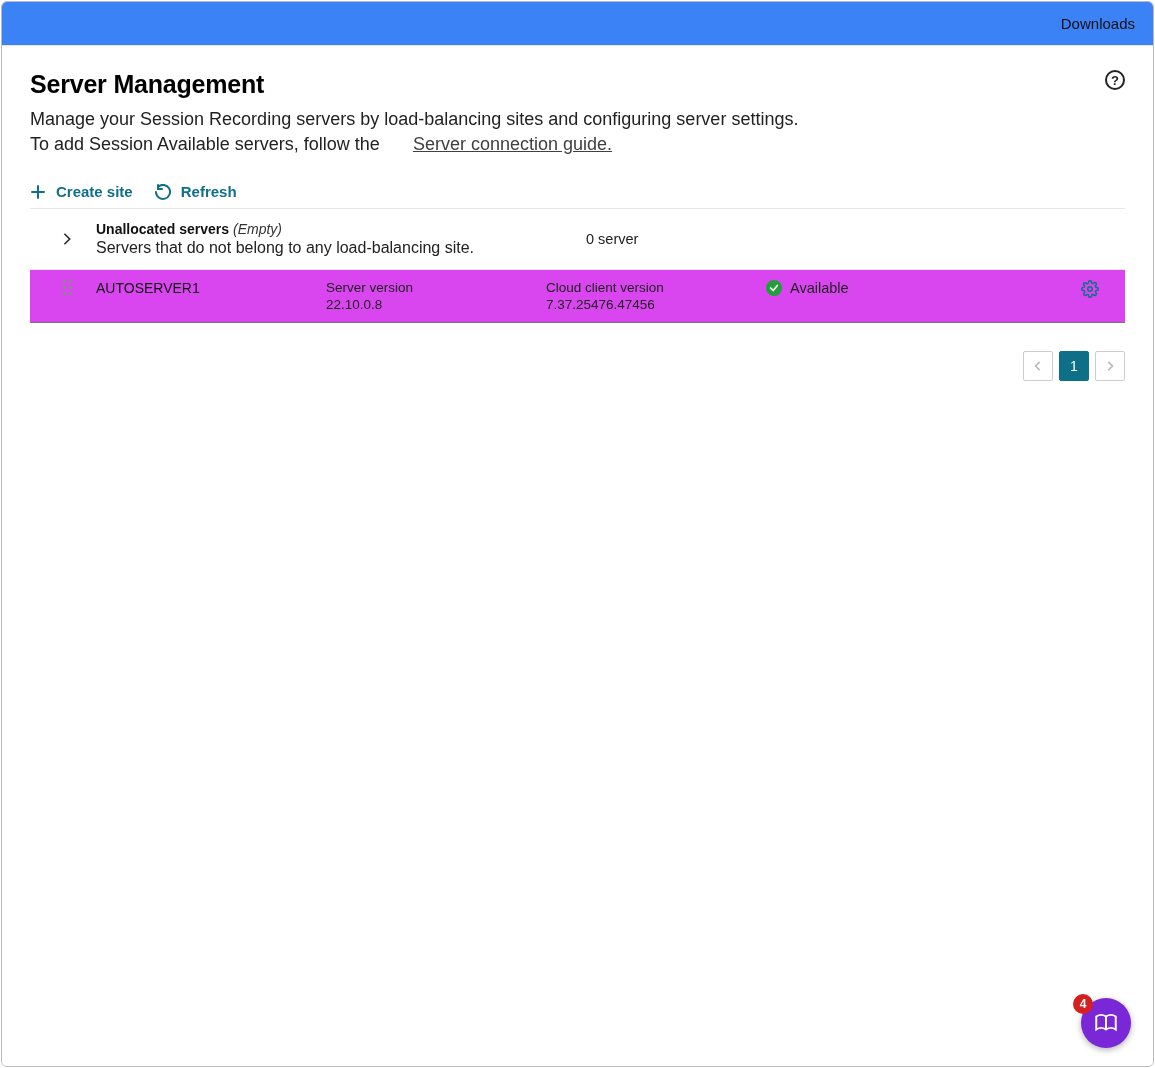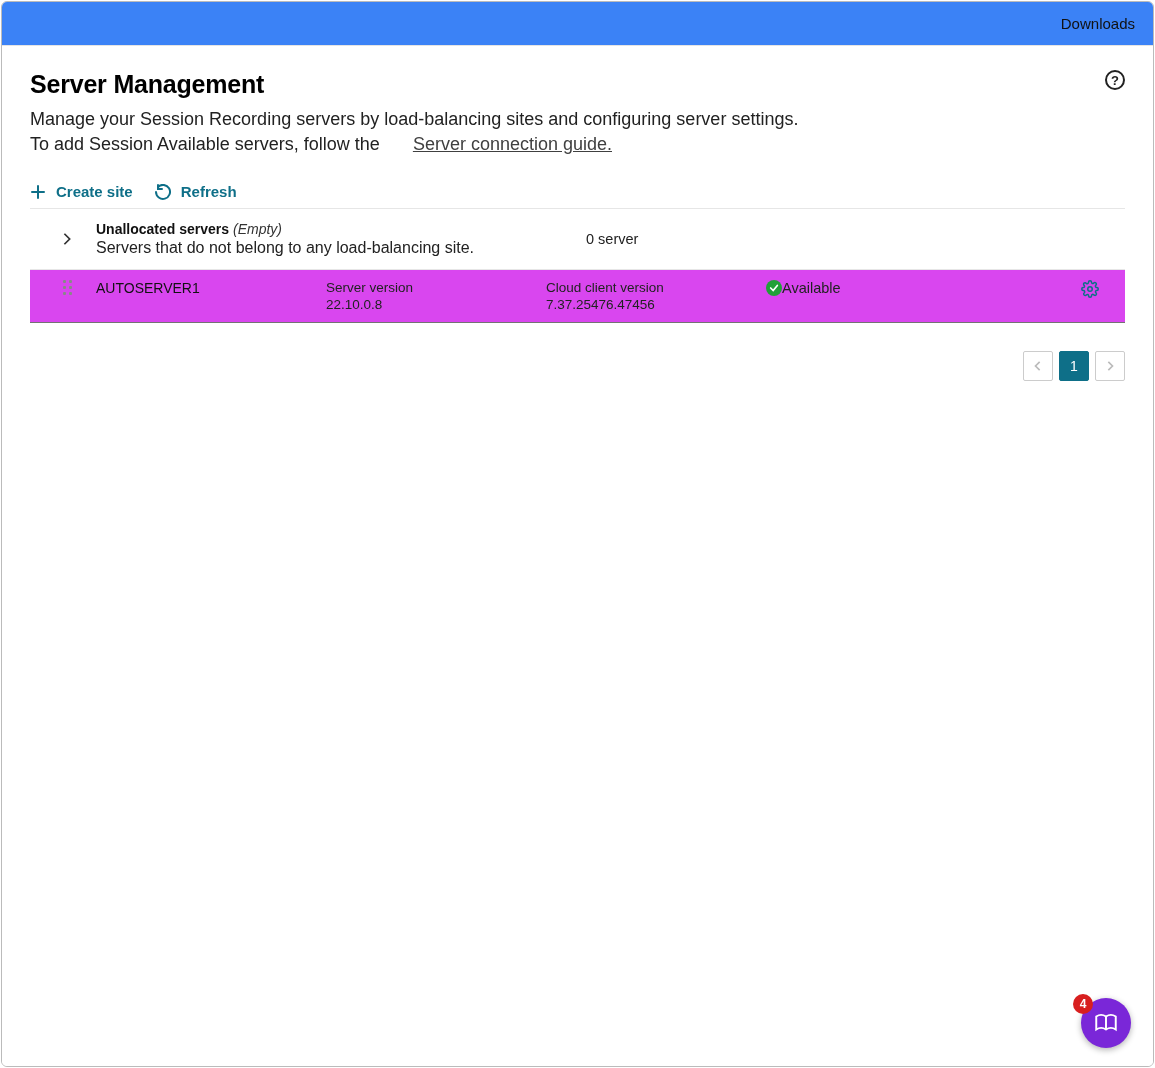--- a/index.html
+++ b/index.html
@@ -191,21 +191,21 @@
     flex: 0 0 220px;
     font-size: 13.5px;
     color: #222;
   }
   .kv .k { font-weight: 400; }
   .kv .v { margin-top: 2px; }
   .status {
     flex: 0 0 200px;
     display: flex;
     align-items: center;
-    gap: 0;
+    gap: 8px;
     font-size: 14.5px;
     color: #222;
   }
   .check-badge {
     width: 16px; height: 16px; border-radius: 50%;
     background: #21a038;
     display: flex;
     align-items: center;
     justify-content: center;
   }

